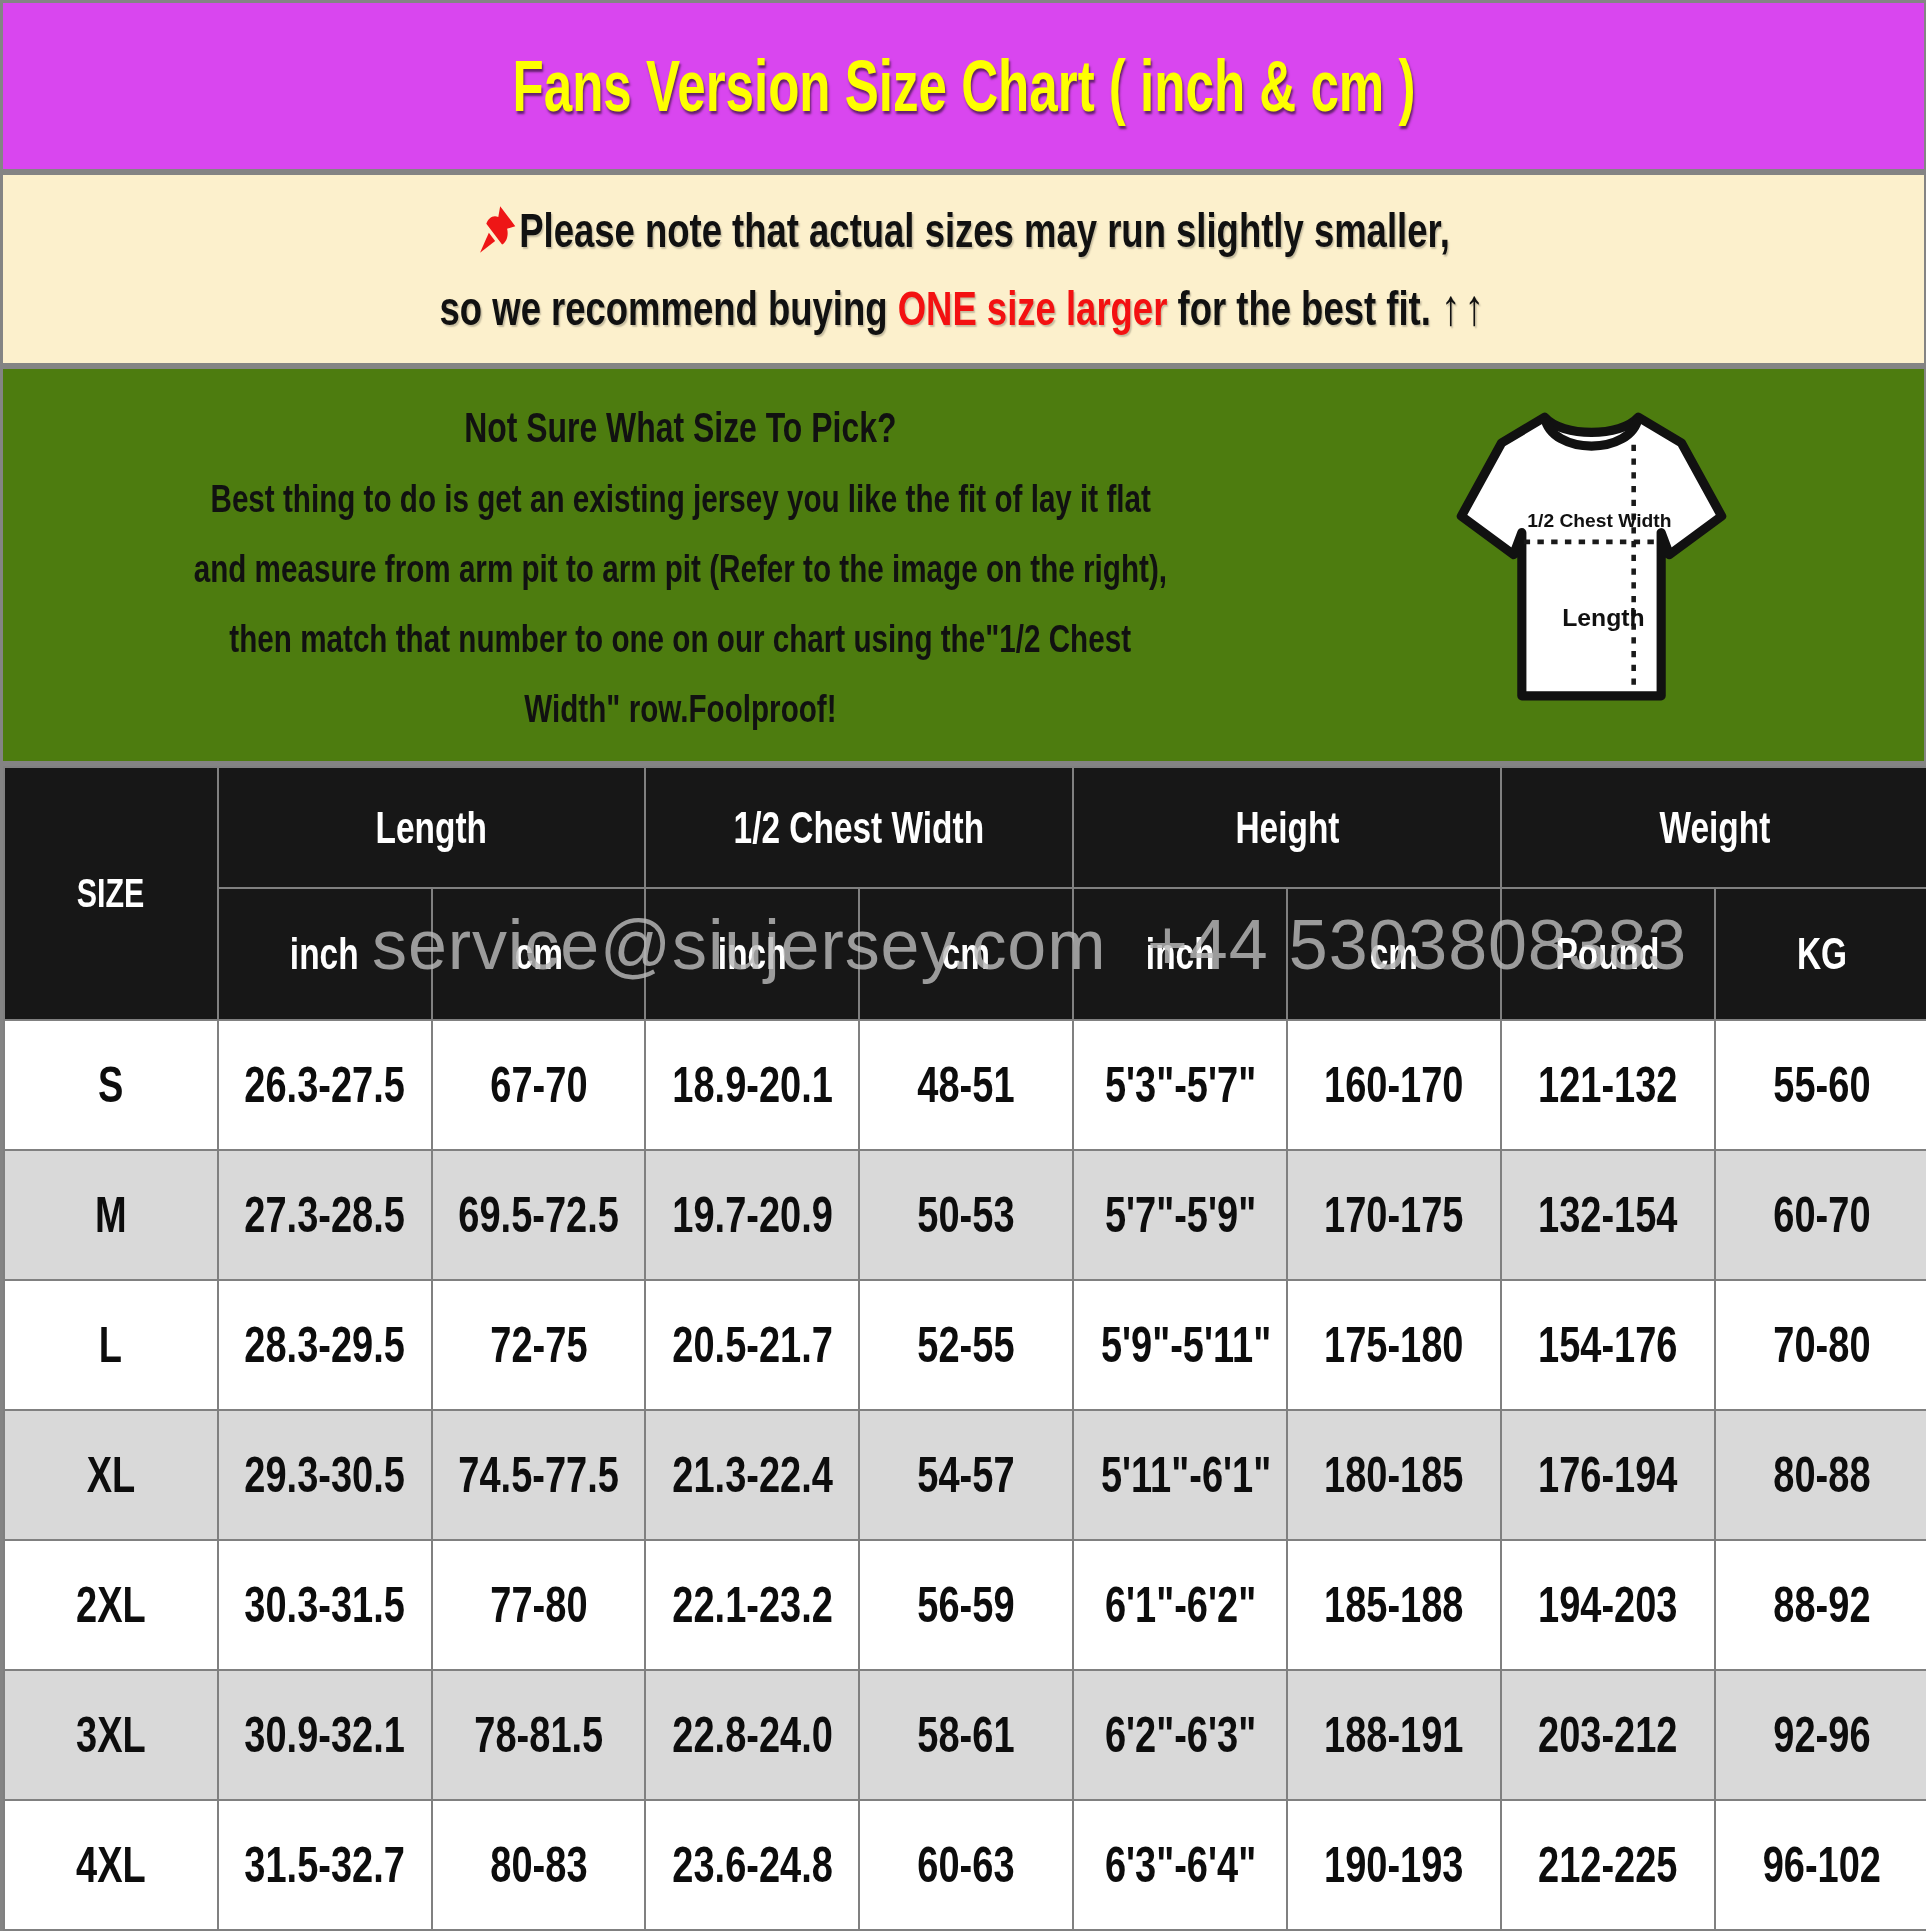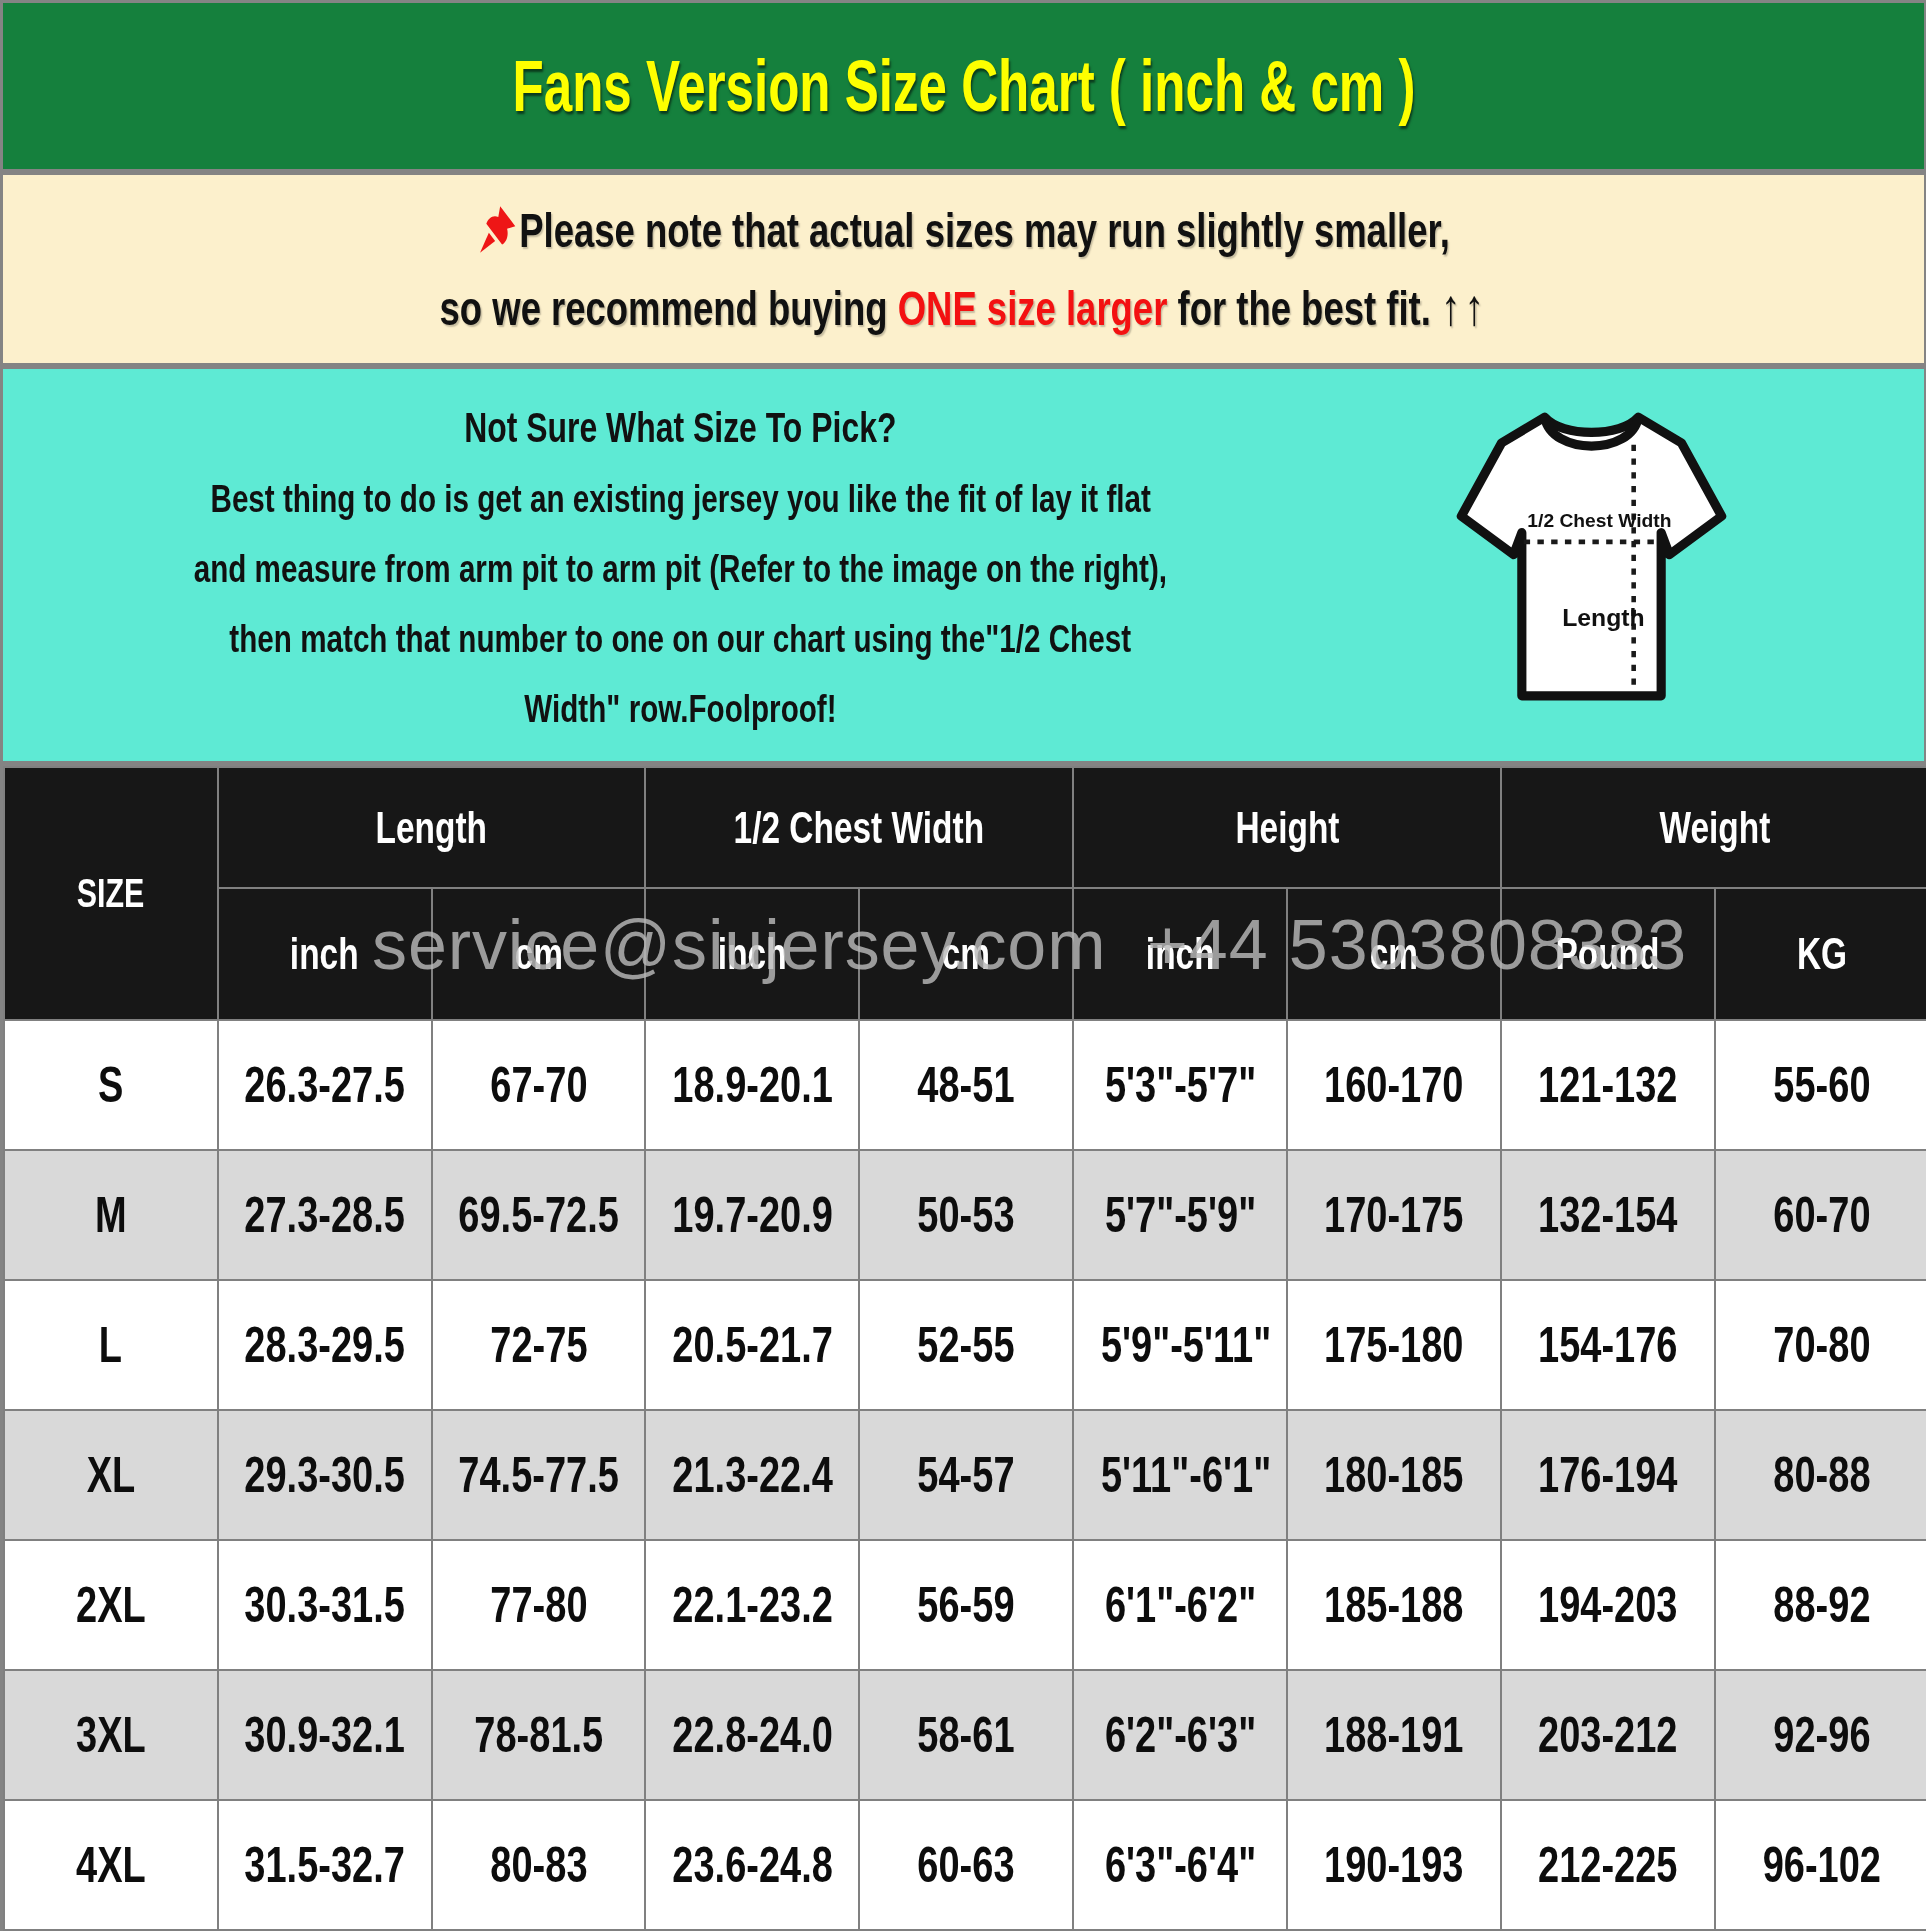--- a/index.html
+++ b/index.html
@@ -13,41 +13,41 @@
     color:#111;
   }
   .page { display:flex; flex-direction:column; gap:5.5px; padding:2.8px 2.8px 0 2.8px; height:100%; }
 
   
   .cond { display:inline-block; transform:scaleX(0.76); transform-origin:50% 50%; white-space:nowrap; }
   .cond-tight { display:inline-block; transform:scaleX(0.70); transform-origin:50% 50%; white-space:nowrap; }
 
   
   .title-bar {
-    height:174px; background:#15803d;
+    height:174px; background:#d946ef;
     display:flex; align-items:center; justify-content:center;
   }
   .title-bar .title {
     color:#feff00; font-size:73px; letter-spacing:0px;
     text-shadow:1.8px 2.8px 2.8px rgba(0,0,0,0.55);
   }
 
   
   .notice {
     height:197px; background:#fcf0cc;
     display:flex; flex-direction:column; align-items:center; justify-content:center;
     gap:25px; font-size:48px;
   }
   .notice-line { line-height:1.05; text-shadow:1.8px 1.8px 1.8px rgba(0,0,0,0.22); }
   .pin { display:inline-block; width:53px; height:53px; vertical-align:-9.2px; margin-right:1.8px; }
   .hl { color:#f31111; }
   .arrows { letter-spacing:5.5px; font-size:51px; }
 
   
-  .guide { height:410px; background:#5eead4; position:relative; }
+  .guide { height:410px; background:#4d7c0f; position:relative; }
   .guide-text {
     position:absolute; left:0; top:24px; width:1355px;
     text-align:center; font-size:39px; line-height:70px;
   }
   .guide-text .first { font-size:42px; }
   .shirt-wrap { position:absolute; right:195px; top:35px; width:275px; height:305px; }
 
   
   .table-wrap { flex:1 1 auto; position:relative; }
   table {

